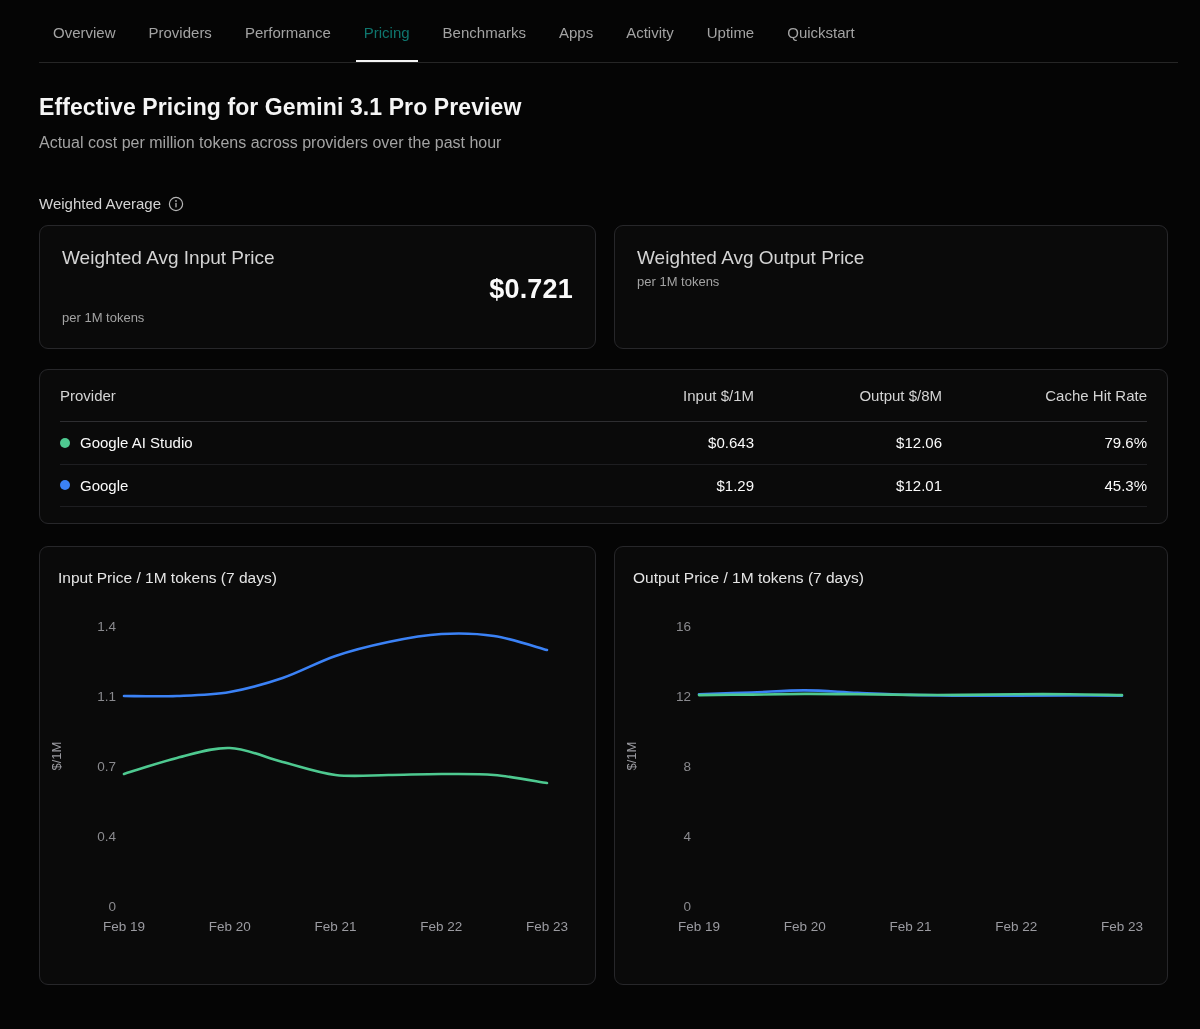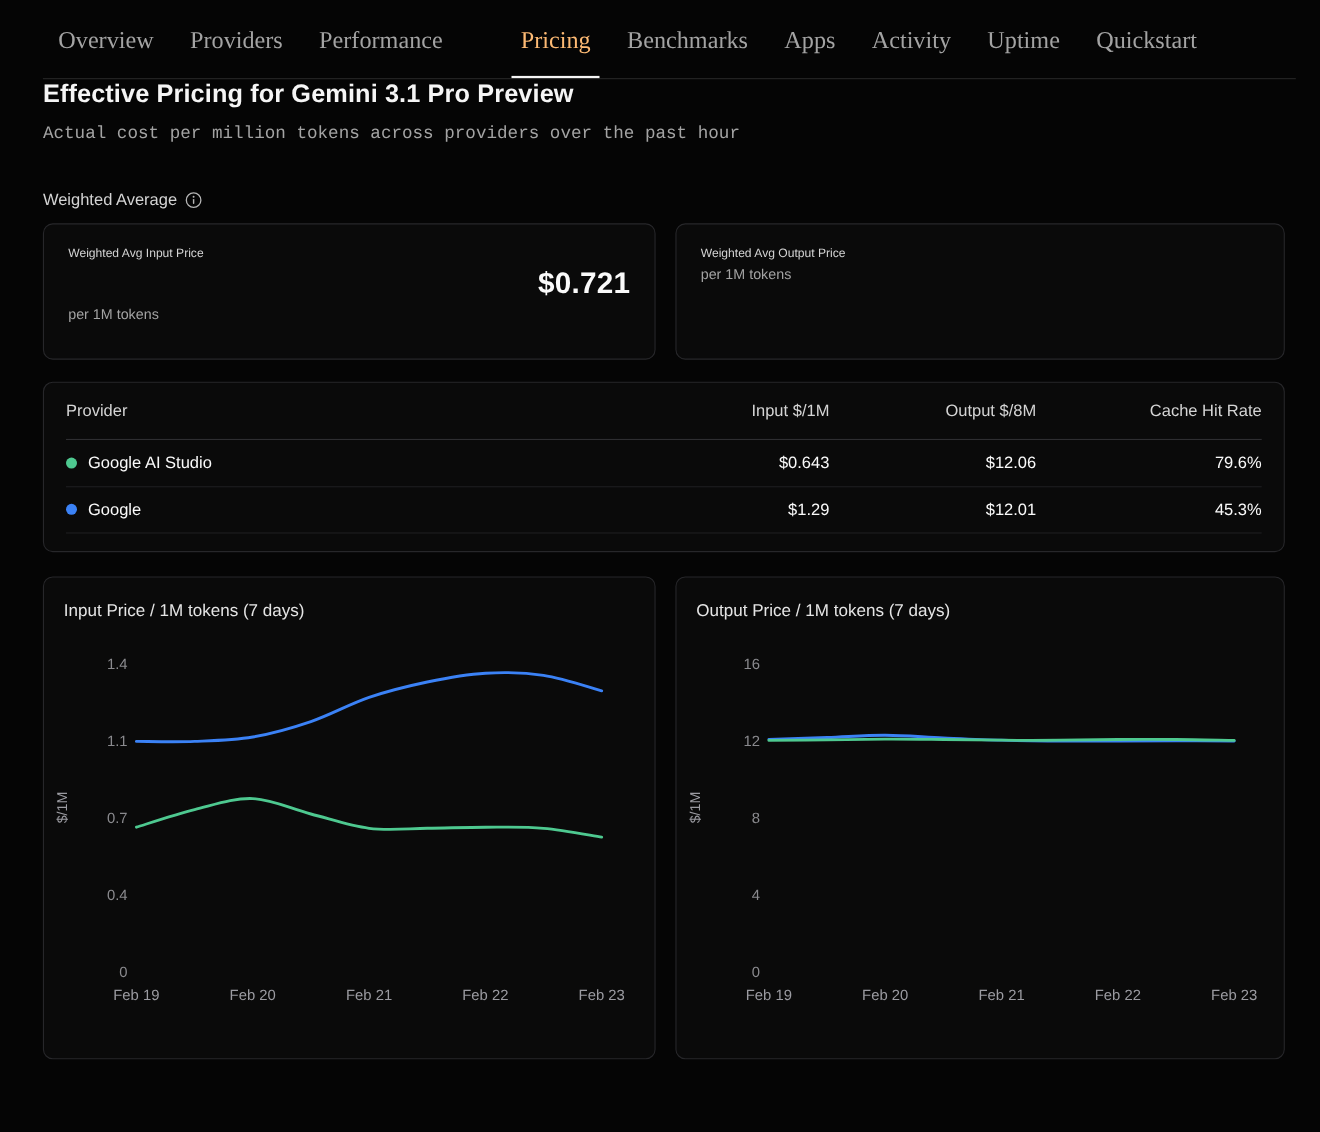--- a/index.html
+++ b/index.html
@@ -19,48 +19,48 @@
     padding-top: 24px;
   }
   .tablist {
     display: flex;
     gap: 33px;
     padding-left: 14px;
   }
   .tab {
     position: relative;
     background: none; border: none;
-    font-family: Liberation Serif, serif;
-    font-size: 22px;
+    font-family: Liberation Sans, sans-serif;
+    font-size: 15px;
     color: #a3a3a3;
     padding: 0 0 21px 0;
     cursor: pointer;
     white-space: nowrap;
   }
-  .tab.active { color: #fdba74; font-weight: 500; margin-left: 38px; }
+  .tab.active { color: #0f766e; font-weight: 500; }
   .tab.active .tab-underline {
     position: absolute;
     left: -8px; right: -8px; bottom: 0;
     height: 2px;
     background: #f5f5f5;
   }
 
   
   .content { padding: 0 0 0 39px; width: 1168px; }
   .page-title {
+    margin-top: 31px;
     font-size: 23px;
     font-weight: 700;
     color: #f5f5f5;
     letter-spacing: 0.1px;
   }
   .page-subtitle {
     margin-top: 13px;
     font-size: 16px;
     color: #a3a3a3;
-    font-family: Liberation Mono, monospace;
   }
   .section-label {
     margin-top: 43px;
     display: flex;
     align-items: center;
     gap: 7px;
     font-size: 15px;
     color: #d4d4d4;
   }
   .info-icon { display: inline-flex; cursor: pointer; }
@@ -73,21 +73,21 @@
   }
   .stat-card {
     background: #0a0a0a;
     border: 1px solid #27272a;
     border-radius: 9px;
     height: 124px;
     padding: 21px 22px;
   }
   .stat-card.input-card  { width: 557px; }
   .stat-card.output-card { width: 554px; }
-  .stat-label { font-size: 11px; color: #d4d4d4; }
+  .stat-label { font-size: 19px; color: #d4d4d4; }
   .stat-value { margin-top: 5px; font-size: 27px; font-weight: 700; color: #fafafa; letter-spacing: 0.2px; text-align: right; }
   .stat-unit  { margin-top: 5px; font-size: 13px; color: #a3a3a3; }
 
   
   .table-card {
     margin-top: 20px;
     width: 1129px;
     background: #0a0a0a;
     border: 1px solid #27272a;
     border-radius: 9px;

